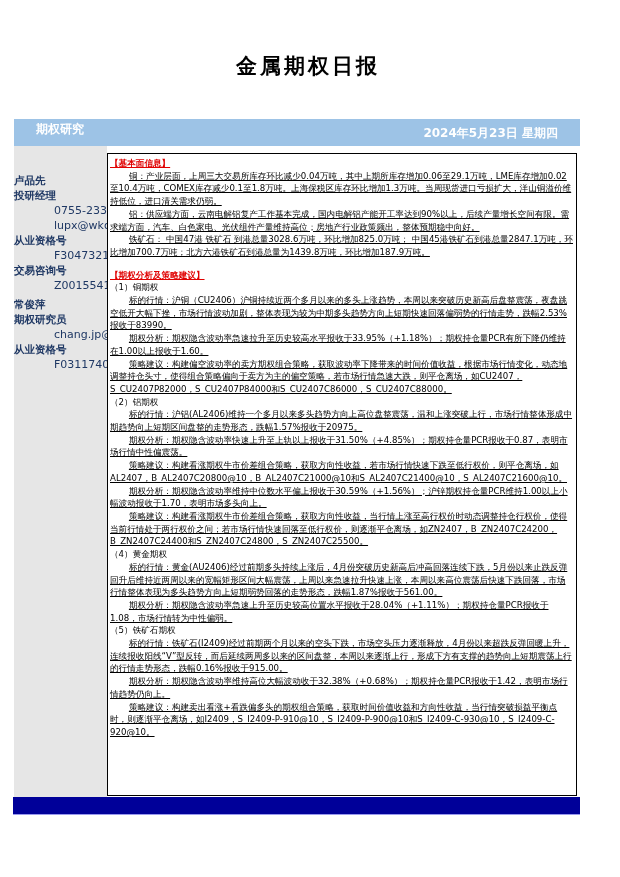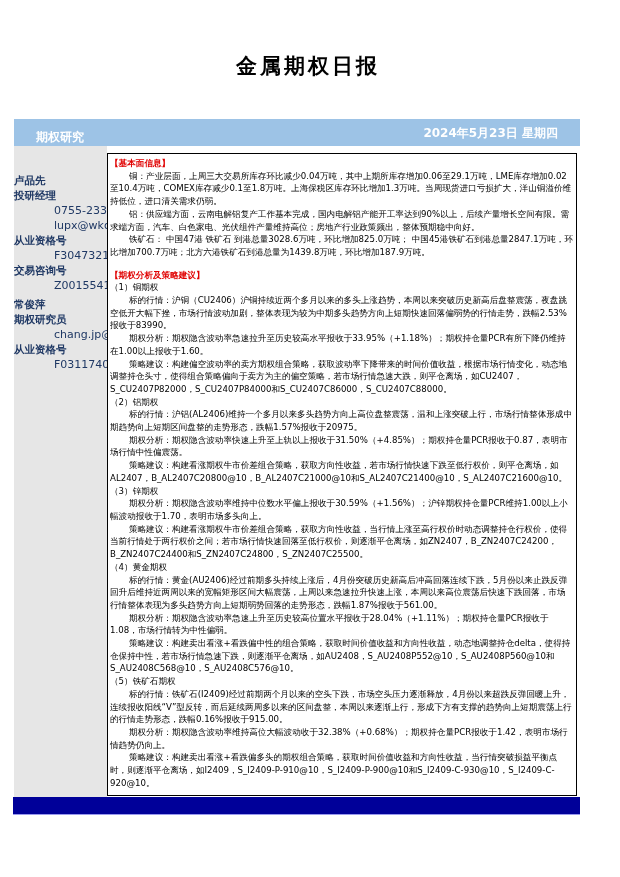--- a/index.html
+++ b/index.html
@@ -3,32 +3,32 @@
 <meta charset="utf-8">
 <style>
   html, body { margin: 0; padding: 0; background: #ffffff; }
   body { width: 620px; height: 877px; position: relative; overflow: hidden;
          font-family: "DejaVu Sans", "Liberation Sans", sans-serif; color: #000; }
   .title { position: absolute; top: 52px; left: 0; width: 616px; text-align: center;
            font-family: "DejaVu Serif", "Liberation Serif", serif; font-size: 21px;
            font-weight: bold; letter-spacing: 3px; }
   .band { position: absolute; top: 119px; left: 14px; width: 566px; height: 27px;
           background: #9dc3e6; color: #ffffff; font-weight: bold; font-size: 12px; }
-  .band .left { position: absolute; left: 22px; top: 10px; }
+  .band .left { position: absolute; left: 22px; top: 2px; }
   .band .right { position: absolute; right: 22px; top: 6px; }
   .sidebar { position: absolute; top: 146px; left: 14px; width: 93px; height: 651px;
              background: #e6e6e6; }
   .author { position: absolute; left: 14px; font-size: 10.5px; line-height: 15px; }
   .author .nm, .author .role, .author .lbl { font-weight: bold; color: #1f3864; }
   .author .val { color: #1f3864; font-size: 11px; margin-left: 40px; }
   .box { position: absolute; top: 153px; left: 107px; width: 470px; height: 643px;
          border: 1px solid #000; border-left: 1.5px solid #000; background: #fff;
          font-size: 8.6px; line-height: 12.7px; padding: 3px 2px 0 2px; box-sizing: border-box; }
-  .sec { color: #e00000; font-weight: bold; }
-  .p { text-indent: 2.2em; margin: 0; }
+  .sec { color: #e00000; font-weight: bold; text-decoration: underline; }
+  .p { text-indent: 2.2em; margin: 0; text-decoration: underline; }
   .sub { margin: 0; }
   .gap { height: 10px; }
   .footer { position: absolute; top: 797px; left: 13px; width: 567px; height: 17px;
             background: #000099; border-bottom: 1px solid #9999ee; }
 </style>
 </head>
 <body>
 
 <div class="title">金属期权日报</div>
 
@@ -69,28 +69,26 @@
   <p class="sub">（1）铜期权</p>
   <p class="p">标的行情：沪铜（CU2406）沪铜持续近两个多月以来的多头上涨趋势，本周以来突破历史新高后盘整震荡，夜盘跳空低开大幅下挫，市场行情波动加剧，整体表现为较为中期多头趋势方向上短期快速回落偏弱势的行情走势，跌幅2.53%报收于83990。</p>
   <p class="p">期权分析：期权隐含波动率急速拉升至历史较高水平报收于33.95%（+1.18%）；期权持仓量PCR有所下降仍维持在1.00以上报收于1.60。</p>
   <p class="p">策略建议：构建偏空波动率的卖方期权组合策略，获取波动率下降带来的时间价值收益，根据市场行情变化，动态地调整持仓头寸，使得组合策略偏向于卖方为主的偏空策略，若市场行情急速大跌，则平仓离场，如CU2407，S_CU2407P82000，S_CU2407P84000和S_CU2407C86000，S_CU2407C88000。</p>
 
   <p class="sub">（2）铝期权</p>
   <p class="p">标的行情：沪铝(AL2406)维持一个多月以来多头趋势方向上高位盘整震荡，温和上涨突破上行，市场行情整体形成中期趋势向上短期区间盘整的走势形态，跌幅1.57%报收于20975。</p>
   <p class="p">期权分析：期权隐含波动率快速上升至上轨以上报收于31.50%（+4.85%）；期权持仓量PCR报收于0.87，表明市场行情中性偏震荡。</p>
   <p class="p">策略建议：构建看涨期权牛市价差组合策略，获取方向性收益，若市场行情快速下跌至低行权价，则平仓离场，如AL2407，B_AL2407C20800@10，B_AL2407C21000@10和S_AL2407C21400@10，S_AL2407C21600@10。</p>
 
-  <p class="sub">（3）锌期权</p>
   <p class="p">期权分析：期权隐含波动率维持中位数水平偏上报收于30.59%（+1.56%）；沪锌期权持仓量PCR维持1.00以上小幅波动报收于1.70，表明市场多头向上。</p>
   <p class="p">策略建议：构建看涨期权牛市价差组合策略，获取方向性收益，当行情上涨至高行权价时动态调整持仓行权价，使得当前行情处于两行权价之间；若市场行情快速回落至低行权价，则逐渐平仓离场，如ZN2407，B_ZN2407C24200，B_ZN2407C24400和S_ZN2407C24800，S_ZN2407C25500。</p>
 
   <p class="sub">（4）黄金期权</p>
   <p class="p">标的行情：黄金(AU2406)经过前期多头持续上涨后，4月份突破历史新高后冲高回落连续下跌，5月份以来止跌反弹回升后维持近两周以来的宽幅矩形区间大幅震荡，上周以来急速拉升快速上涨，本周以来高位震荡后快速下跌回落，市场行情整体表现为多头趋势方向上短期弱势回落的走势形态，跌幅1.87%报收于561.00。</p>
   <p class="p">期权分析：期权隐含波动率急速上升至历史较高位置水平报收于28.04%（+1.11%）；期权持仓量PCR报收于1.08，市场行情转为中性偏弱。</p>
-  <p class="p">策略建议：构建卖出看涨+看跌偏中性的组合策略，获取时间价值收益和方向性收益，动态地调整持仓delta，使得持仓保持中性，若市场行情急速下跌，则逐渐平仓离场，如AU2408，S_AU2408P552@10，S_AU2408P560@10和S_AU2408C568@10，S_AU2408C576@10。</p>
 
   <p class="sub">（5）铁矿石期权</p>
   <p class="p">标的行情：铁矿石(I2409)经过前期两个月以来的空头下跌，市场空头压力逐渐释放，4月份以来超跌反弹回暖上升，连续报收阳线“V”型反转，而后延续两周多以来的区间盘整，本周以来逐渐上行，形成下方有支撑的趋势向上短期震荡上行的行情走势形态，跌幅0.16%报收于915.00。</p>
   <p class="p">期权分析：期权隐含波动率维持高位大幅波动收于32.38%（+0.68%）；期权持仓量PCR报收于1.42，表明市场行情趋势仍向上。</p>
   <p class="p">策略建议：构建卖出看涨+看跌偏多头的期权组合策略，获取时间价值收益和方向性收益，当行情突破损益平衡点时，则逐渐平仓离场，如I2409，S_I2409-P-910@10，S_I2409-P-900@10和S_I2409-C-930@10，S_I2409-C-920@10。</p>
 </div>
 
 <div class="footer"></div>
 
 </body></html>

